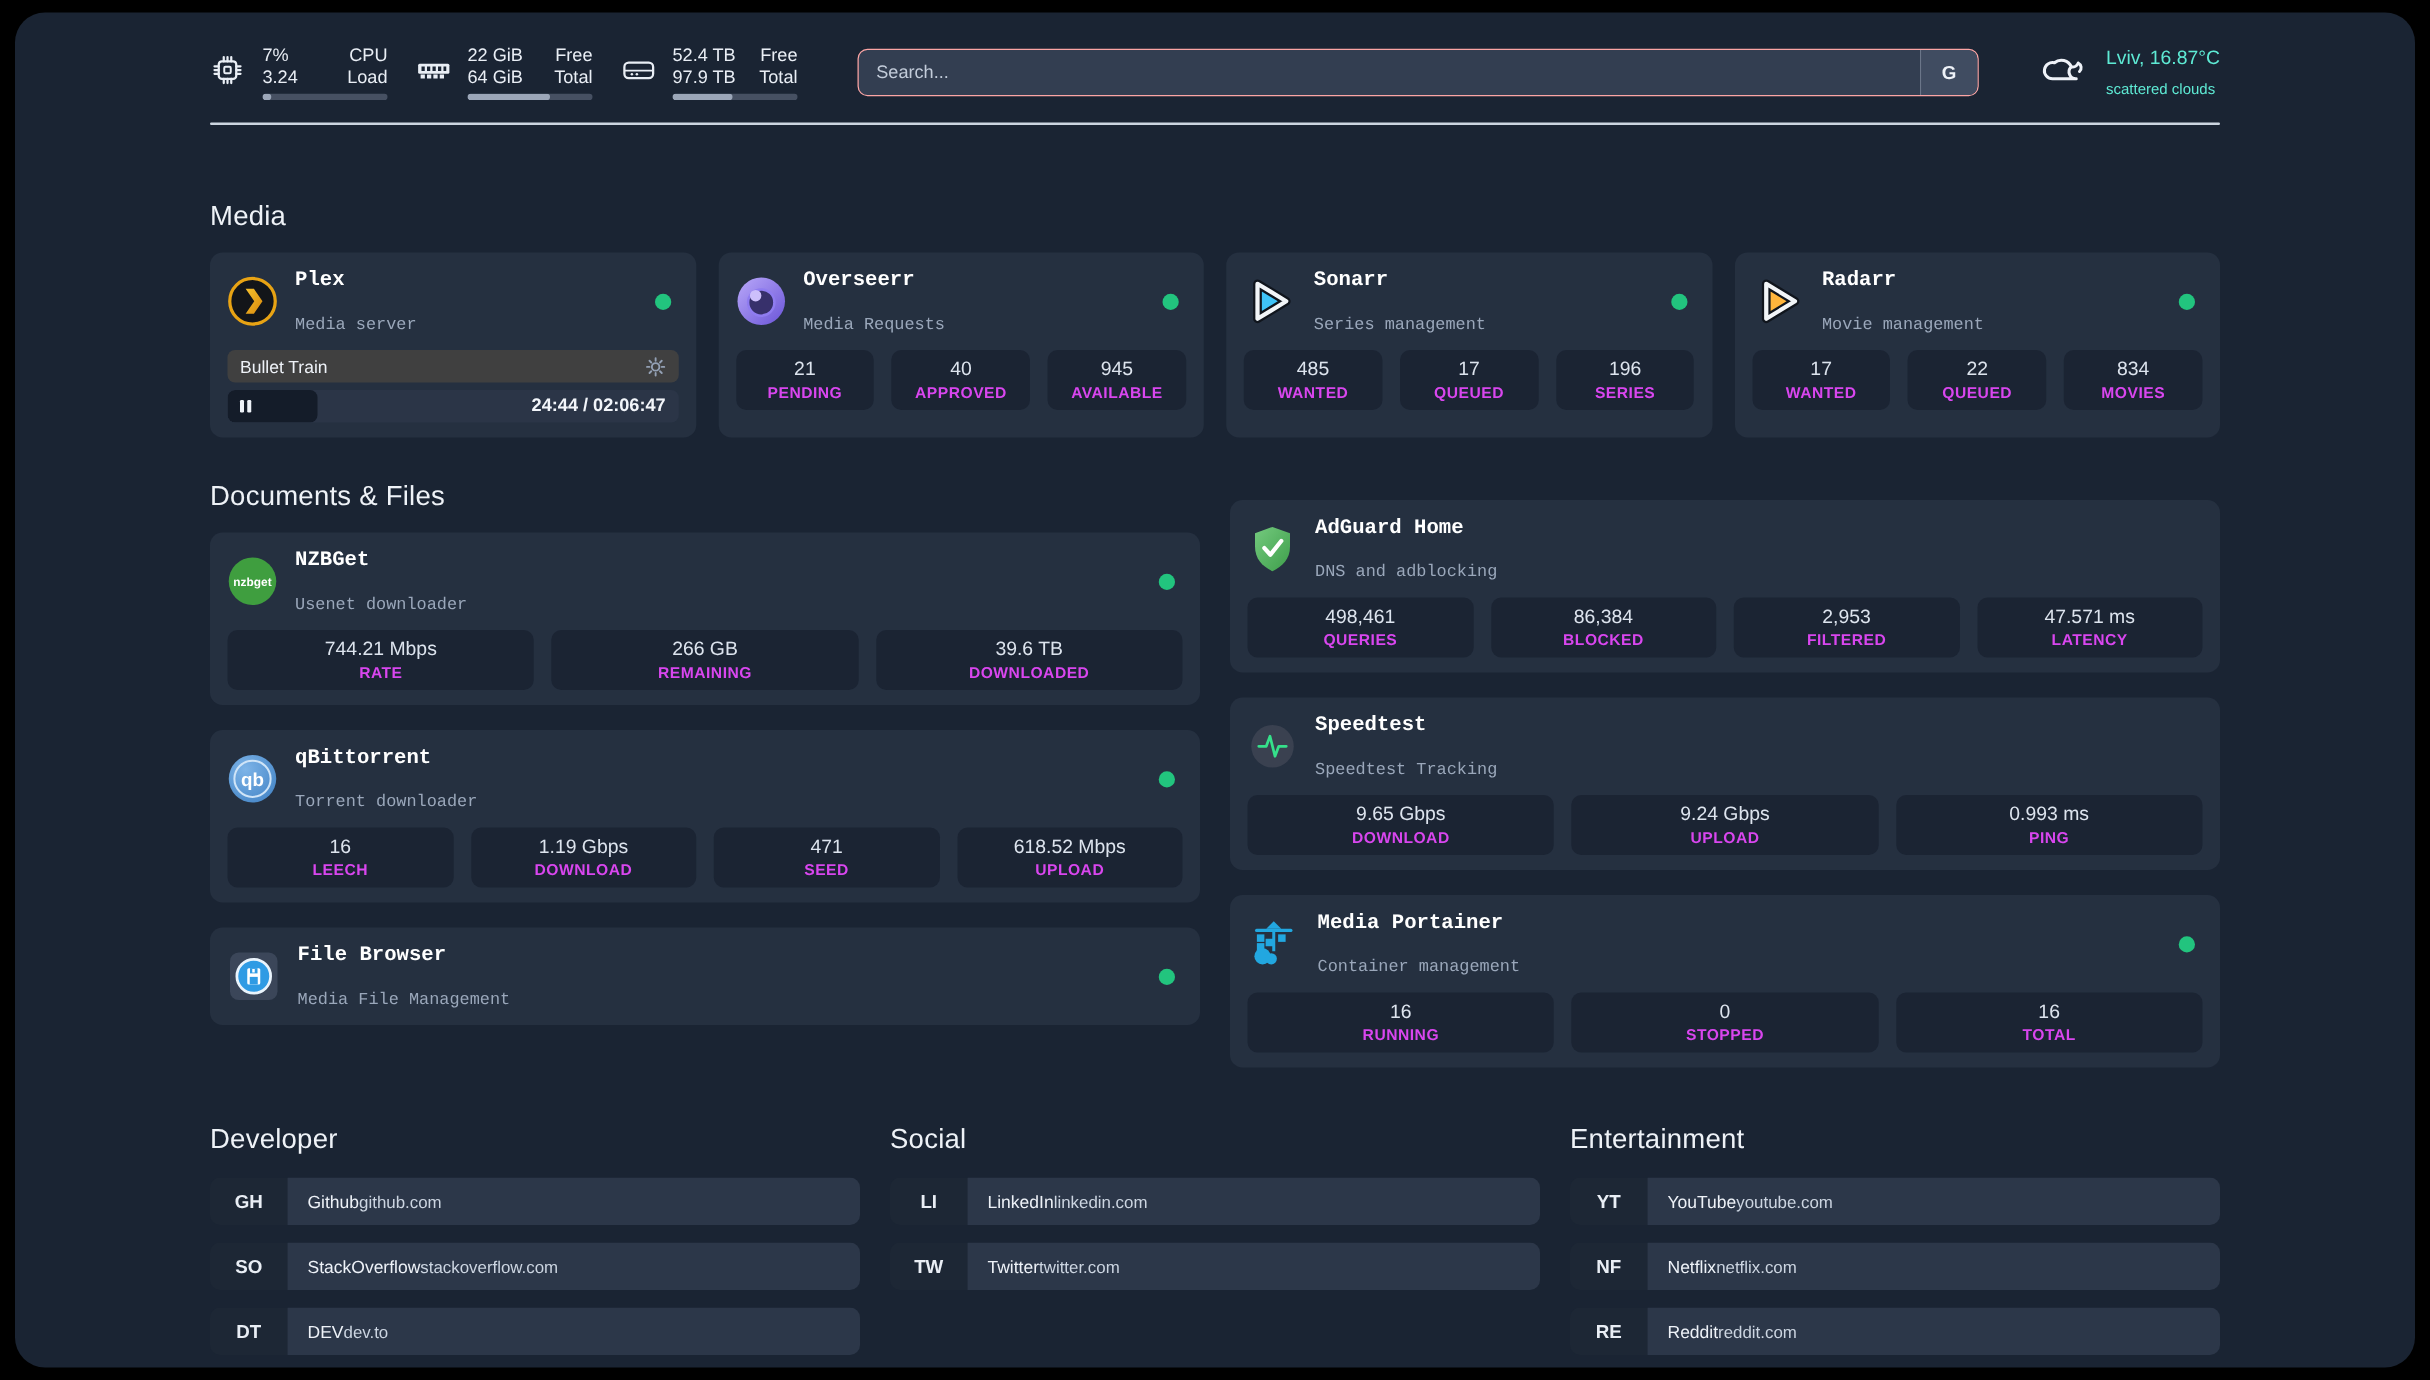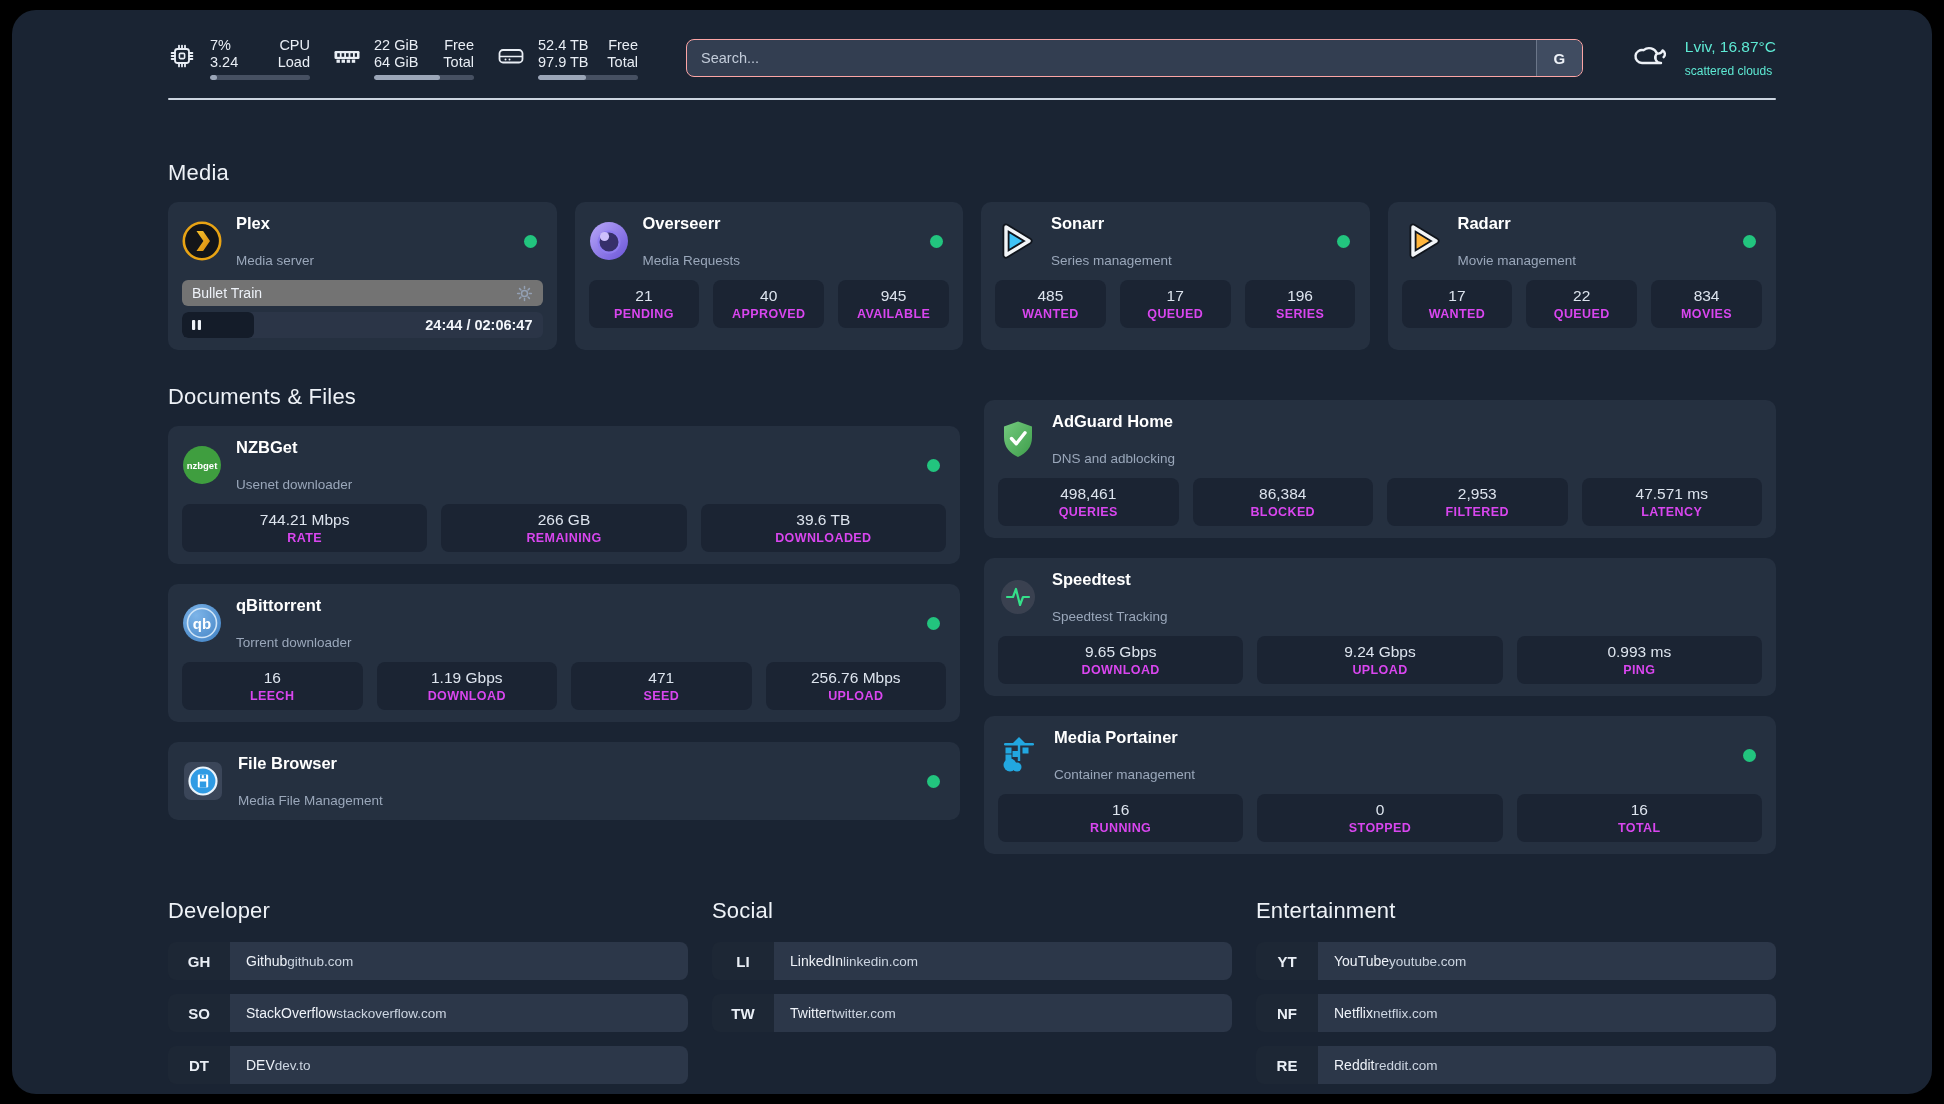--- a/index.html
+++ b/index.html
@@ -42,30 +42,30 @@
   .divider { margin-top: 16px; height: 2px; background: #ccd5e0; border-radius: 1px; }
   
   h2 { font-size: 22px; font-weight: 500; color: #eef2f7; letter-spacing: .2px; }
   .media-section h2 { margin-top: 60px; }
   .media-grid { margin-top: 16px; display: grid; grid-template-columns: repeat(4, 1fr); gap: 18px; }
   .two-col { margin-top: 34px; display: grid; grid-template-columns: 1fr 1fr; gap: 24px; }
   .col-cards { margin-top: 16px; display: flex; flex-direction: column; gap: 20px; }
   
   .card { background: #253040; border-radius: 10px; padding: 12px 14px; }
   .card-head { display: flex; align-items: center; gap: 14px; }
-  .app-meta { display: flex; flex-direction: column; gap: 20px; }
+  .app-meta { display: flex; flex-direction: column; gap: 20px; font-family: Liberation Mono, monospace; }
   .app-name { font-size: 16.5px; font-weight: 600; color: #fff; }
   .app-desc { font-size: 13.5px; color: #9aa7ba; }
   .status-dot { width: 13px; height: 13px; border-radius: 50%; margin-left: auto; margin-right: 6px; }
   .stats { margin-top: 12px; display: flex; gap: 14px; }
   .stat { flex: 1; background: #1b2433; border-radius: 8px; padding: 7px 8px; text-align: center; }
   .stat-value { font-size: 15.5px; color: #dde4ee; }
   .stat-label { margin-top: 2px; font-size: 12.5px; font-weight: 700; color: #d946ef; letter-spacing: .4px; }
   
-  .player-title-row { margin-top: 12px; height: 26px; background: #737373; border-radius: 6px;
+  .player-title-row { margin-top: 12px; height: 26px; background: #404040; border-radius: 6px;
     display: flex; align-items: center; justify-content: space-between; padding: 0 10px; }
   .player-title { font-size: 14px; color: #eef2f8; }
   .gear { width: 17px; height: 17px; color: #93a0b4; display: flex; }
   .player-progress { position: relative; margin-top: 6px; height: 26px; background: #2b3547; border-radius: 6px; overflow: hidden; }
   .player-elapsed { position: absolute; left: 0; top: 0; bottom: 0; background: #141c29; border-radius: 6px;
     display: flex; align-items: center; padding-left: 9px; }
   .player-time { position: absolute; right: 10px; top: 0; bottom: 0; display: flex; align-items: center;
     font-size: 14.5px; font-weight: 600; color: #f2f5fa; }
   
   .bookmarks-grid { margin-top: 44px; display: grid; grid-template-columns: 1fr 1fr 1fr; gap: 24px; }
@@ -384,21 +384,21 @@
               </div>
               <div class="stat">
                 <div class="stat-value">1.19 Gbps</div>
                 <div class="stat-label">DOWNLOAD</div>
               </div>
               <div class="stat">
                 <div class="stat-value">471</div>
                 <div class="stat-label">SEED</div>
               </div>
               <div class="stat">
-                <div class="stat-value">256.76 Mbps</div>
+                <div class="stat-value">618.52 Mbps</div>
                 <div class="stat-label">UPLOAD</div>
               </div>
             </div>
           </div>
           <div class="card">
             <div class="card-head">
               <span style="display: flex; align-items: center; justify-content: center;">
                 <svg width="42" height="42" viewBox="0 0 42 42">
                   <rect x="2" y="2" width="38" height="38" rx="7" fill="#3b4659"></rect>
                   <circle cx="21" cy="21" r="13.5" fill="#2f9be4" stroke="#eaf4fc" stroke-width="2.2"></circle>

